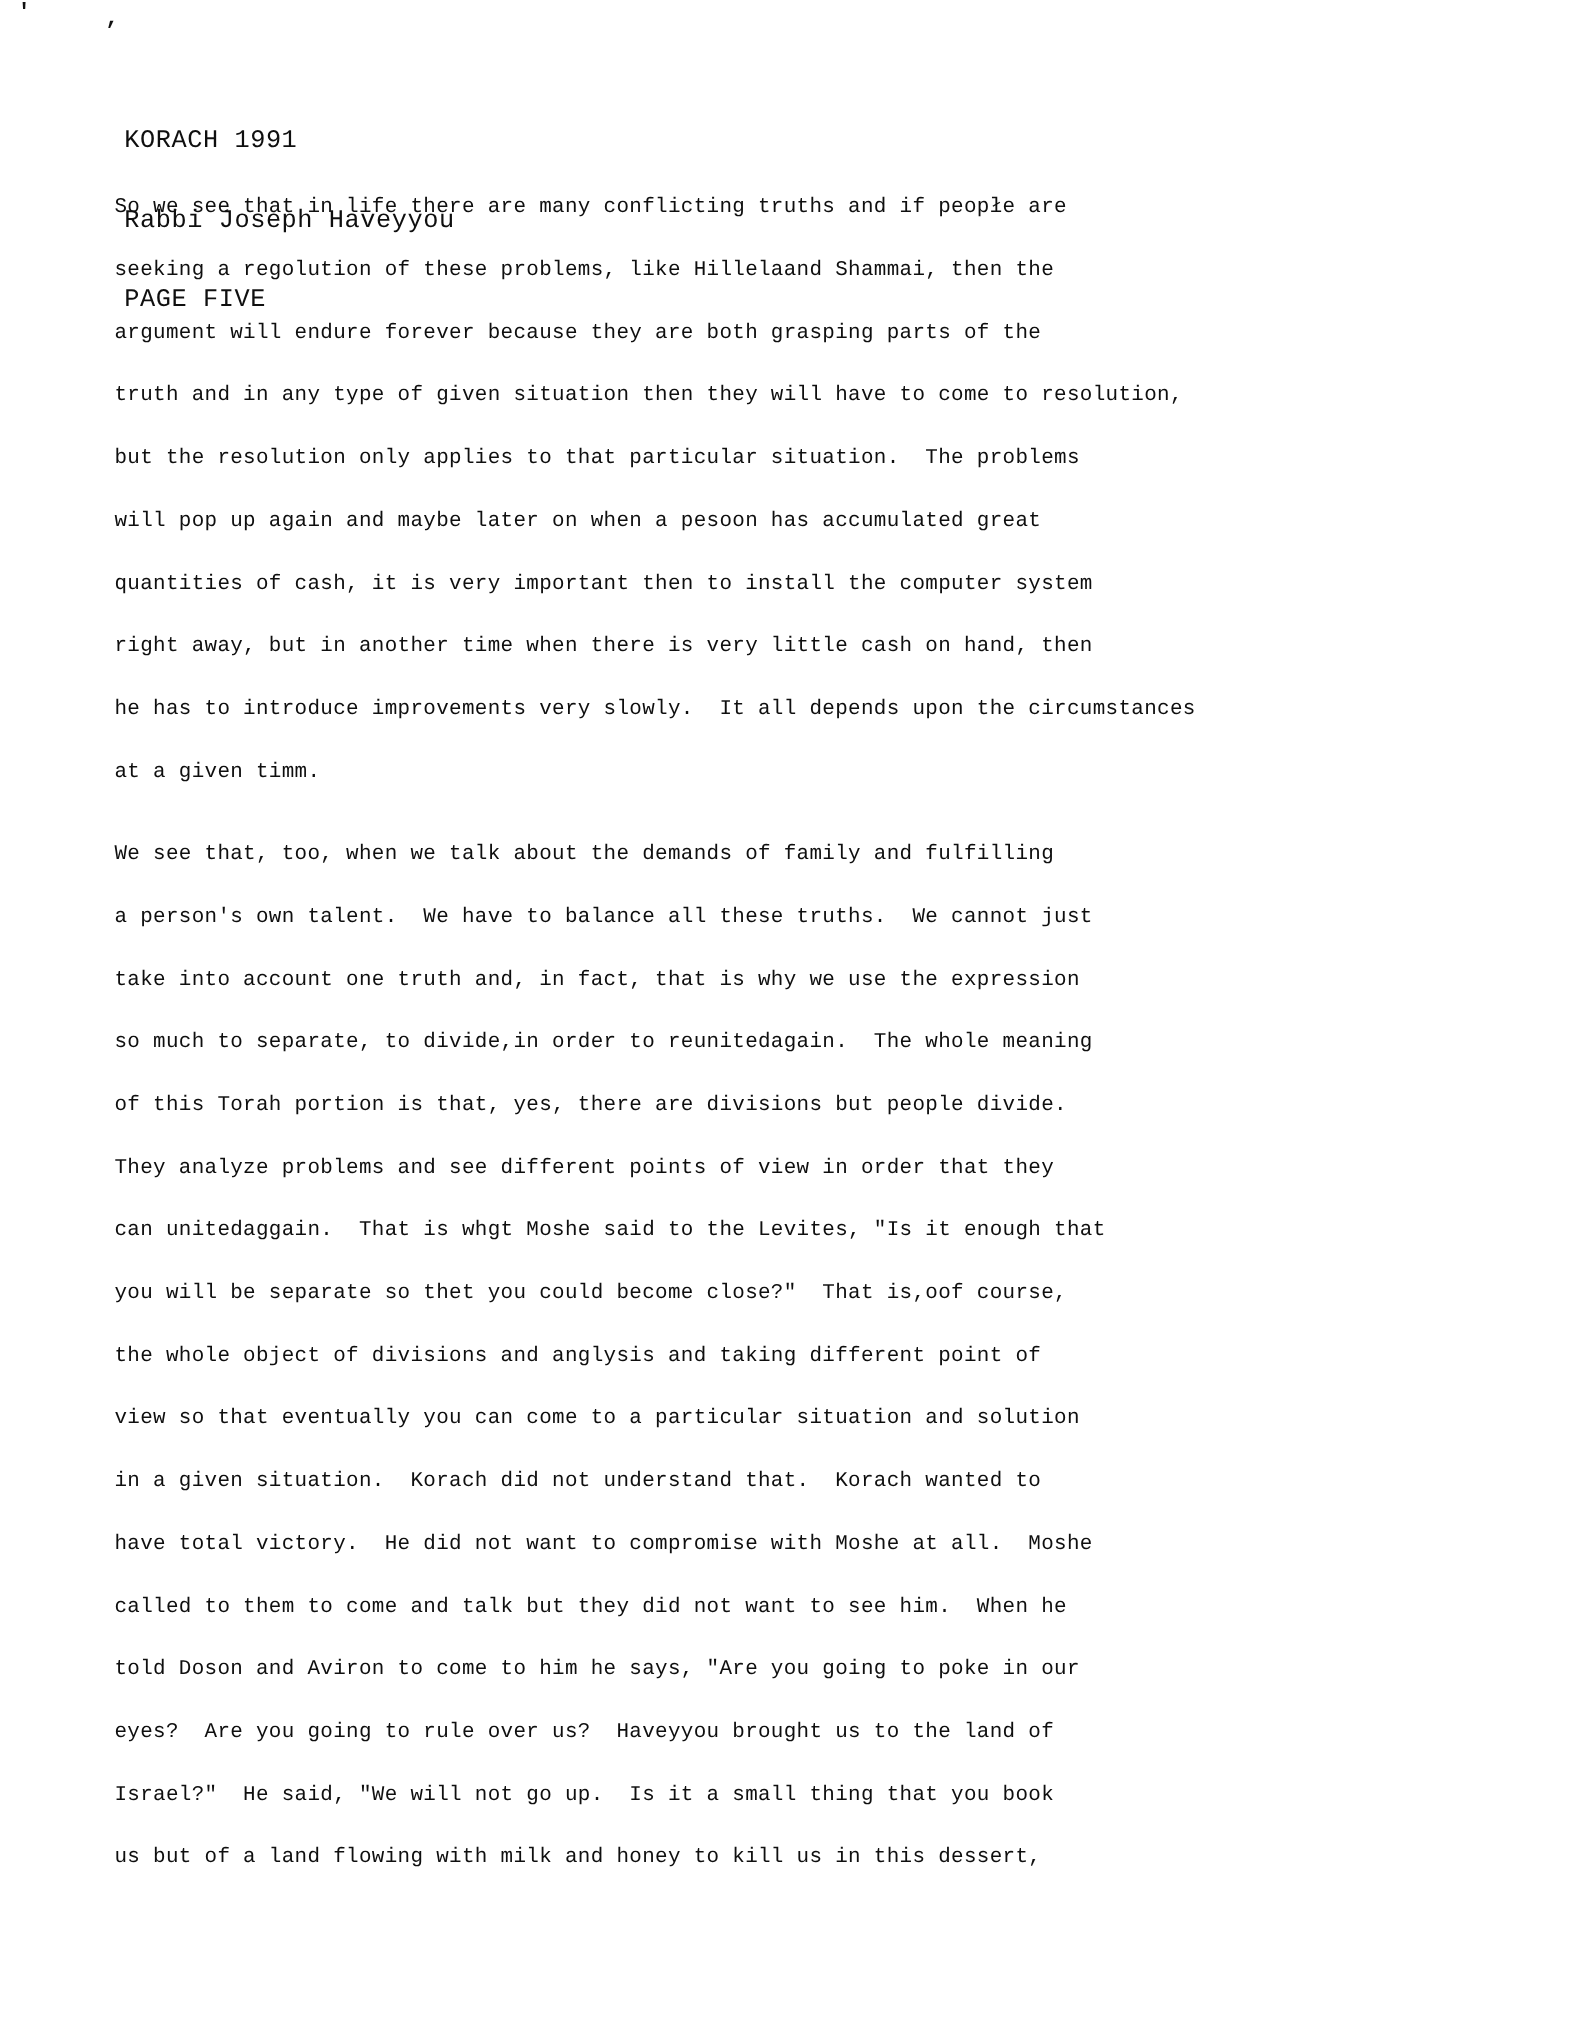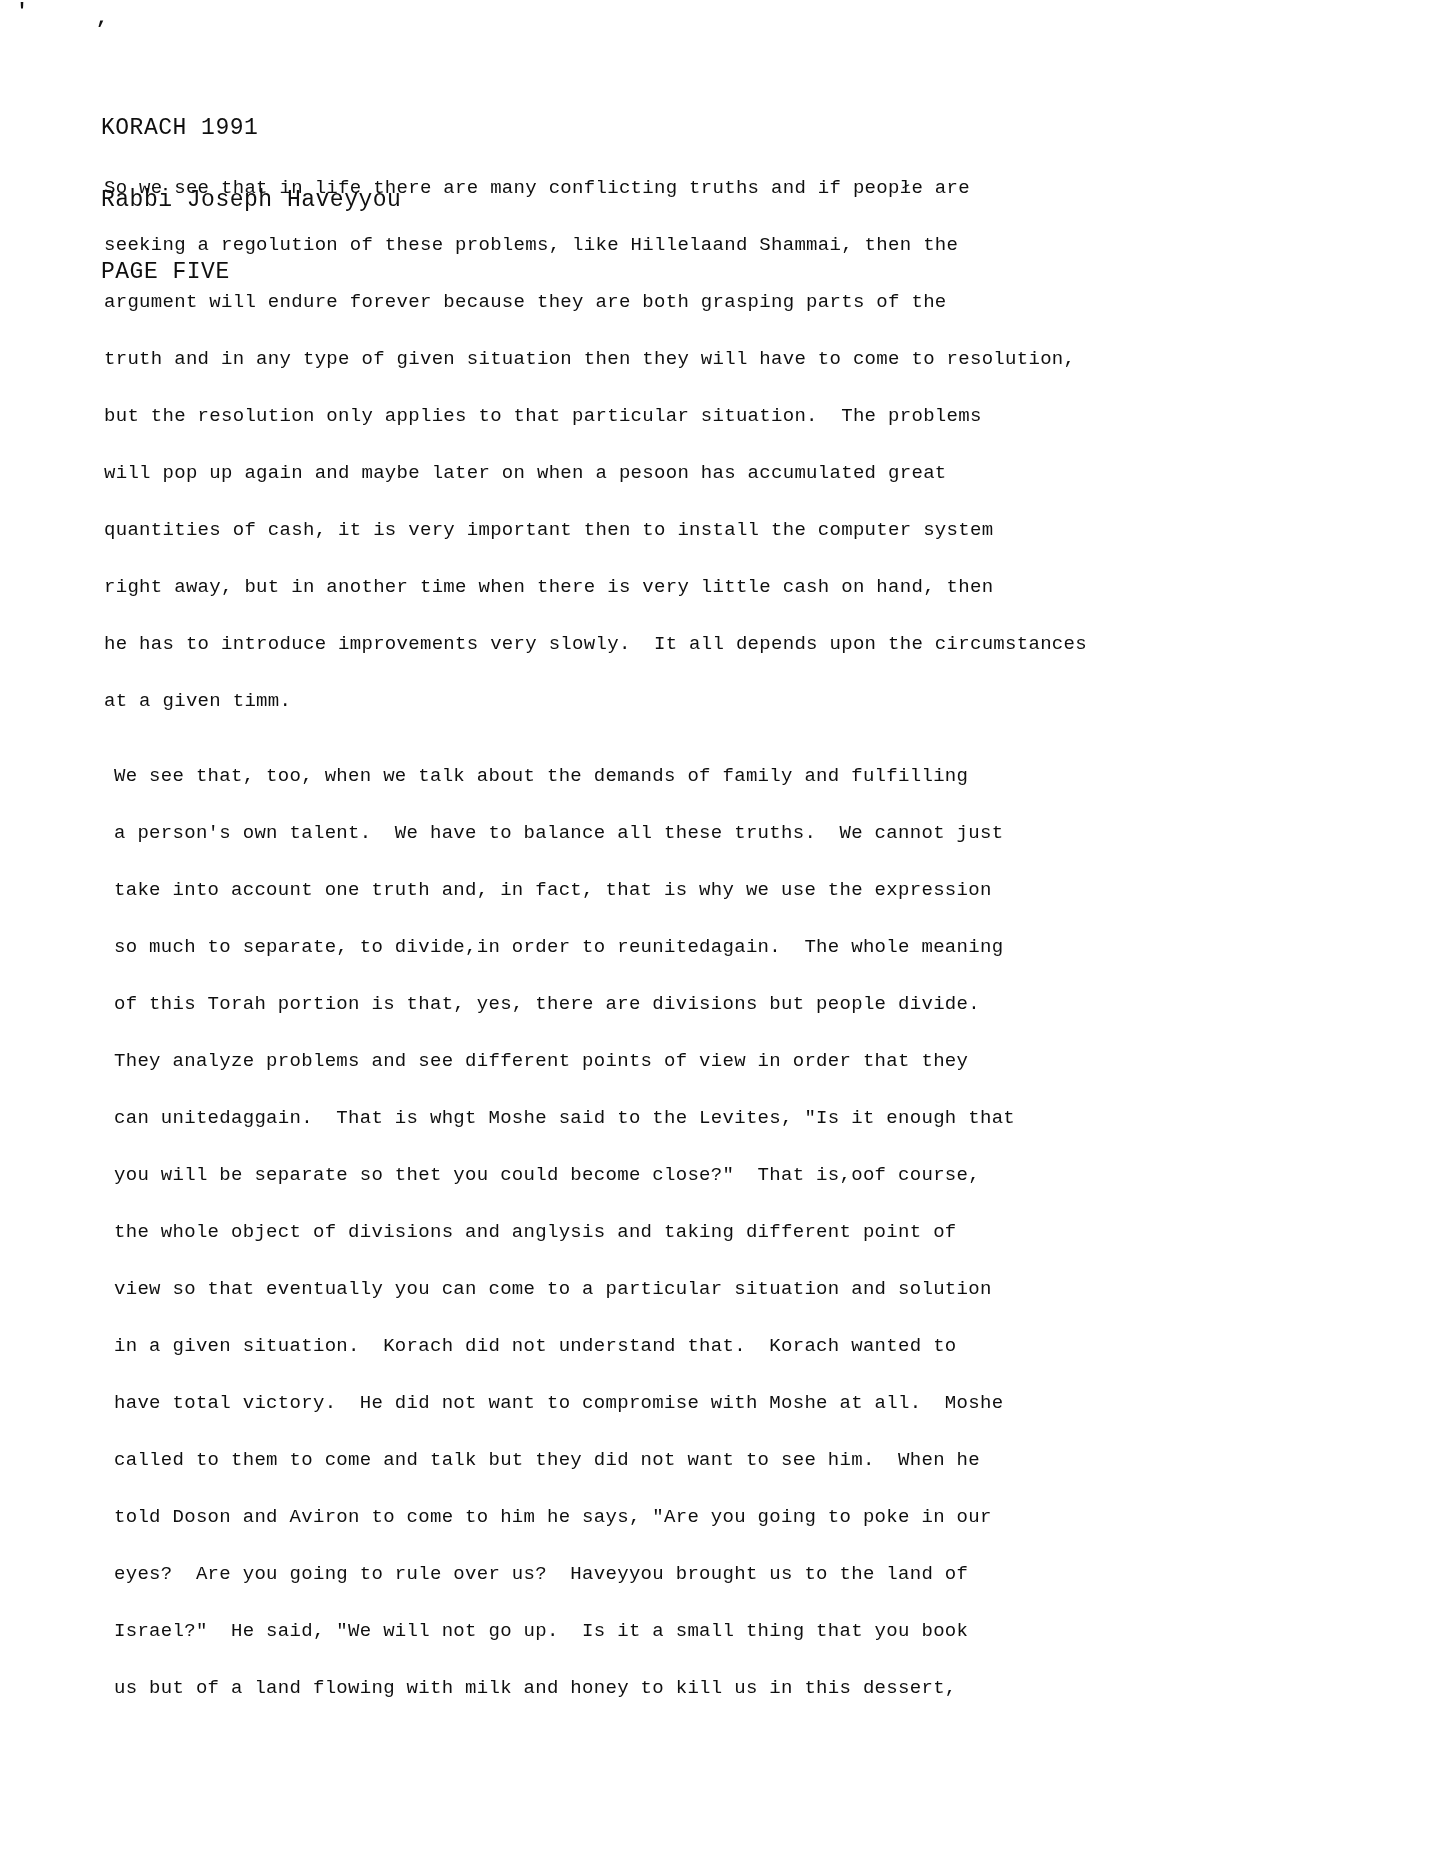--- a/index.html
+++ b/index.html
@@ -19,38 +19,38 @@
   .artifact {
     position: absolute;
     font-size: 20px;
     color: #111;
     font-weight: bold;
   }
   .artifact.mark1 { left: 16px; top: 0px; }
   .artifact.mark2 { left: 96px; top: 6px; }
   .typed-header {
     position: absolute;
-    left: 101px;
+    left: 113px;
     top: 68px;
     font-size: 23px;
     line-height: 24px;
     letter-spacing: 0.5px;
     white-space: pre;
   }
   .para {
     position: absolute;
     left: 104px;
     font-size: 19px;
     line-height: 57px;
     letter-spacing: 0.3px;
     white-space: pre-wrap;
     width: 1290px;
   }
   .para.p1 { top: 160px; }
-  .para.p2 { top: 748px; margin-left: 10px; }
+  .para.p2 { top: 748px; }
 </style>
 </head>
 <body>
 
 <div class="page">
 
   <span class="artifact mark1">'</span>
   <span class="artifact mark2">,</span>
 
   <div class="typed-header">

